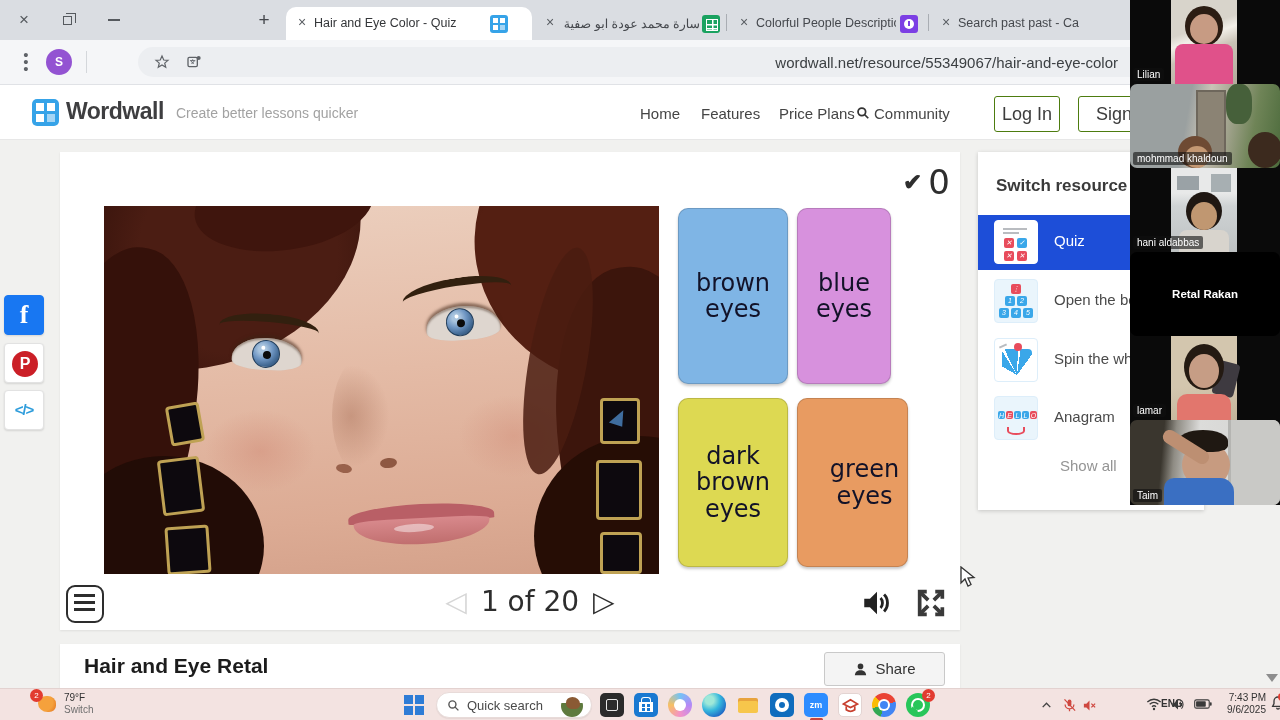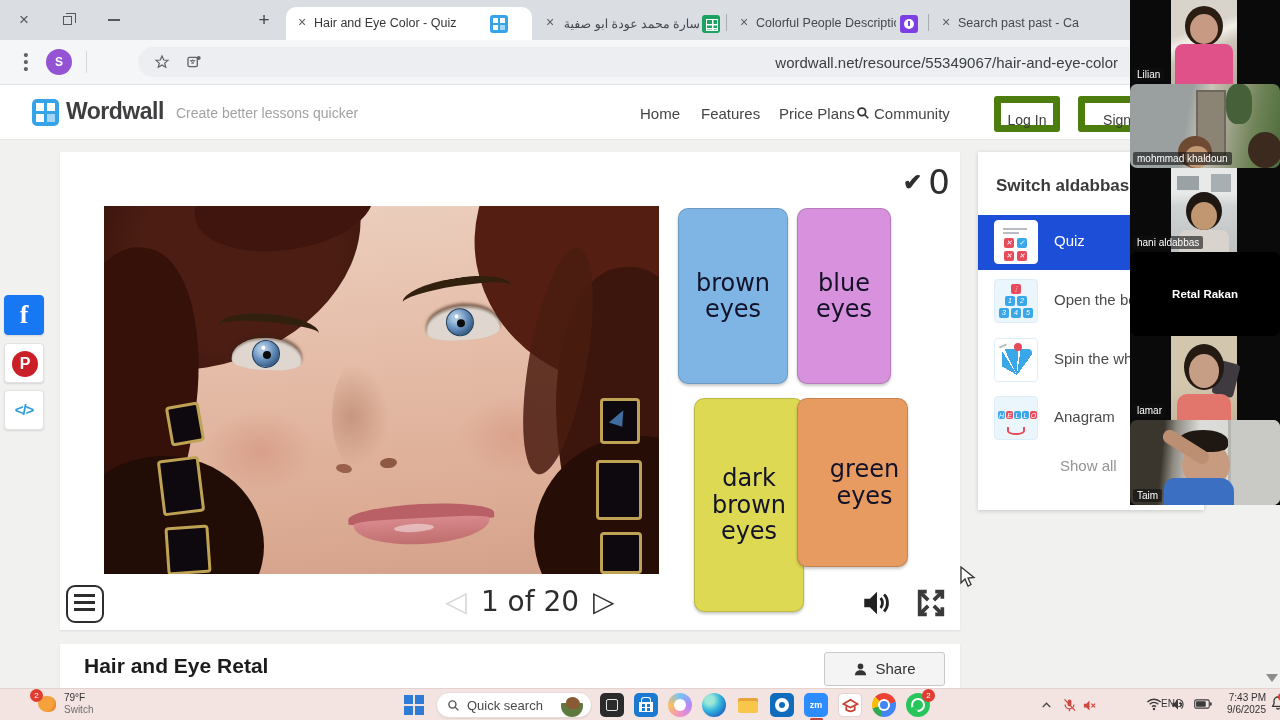--- a/index.html
+++ b/index.html
@@ -37,21 +37,21 @@
   .tooldiv { position:absolute; left:86px; top:11px; width:1px; height:22px; background:#d4d7db; }
   .omnibox { position:absolute; left:138px; top:7px; width:1142px; height:30px; border-radius:15px; background:#eceef1; }
   .urltext { position:absolute; right:162px; top:7px; font-size:15px; color:#3c4043; }
 
   
   .sitehead { position:absolute; left:0; top:85px; width:1204px; height:55px; background:#fff; border-bottom:1px solid #e7e7e7; }
   .logo-sq { position:absolute; left:32px; top:14px; width:27px; height:27px; border-radius:5px; background:#36a3e8; }
   .brand { position:absolute; left:66px; top:13px; font-size:23px; font-weight:800; color:#3e3e40; letter-spacing:-0.5px; }
   .tagline { position:absolute; left:176px; top:20px; font-size:14px; color:#a2a2a2; }
   .nav { position:absolute; top:20px; font-size:15px; color:#454545; }
-  .btn-outline { position:absolute; top:11px; height:36px; border:7px solid #4d7c0f; border-radius:3px; background:#fff; font-size:14px; color:#3c3c3c; text-align:center; line-height:34px; }
+  .btn-outline { position:absolute; top:11px; height:36px; border:1px solid #4d7c0f; border-radius:3px; background:#fff; font-size:18px; color:#3c3c3c; text-align:center; line-height:34px; }
   .magicon { position:absolute; top:21px; width:14px; height:14px; }
 
   
   .quizcard { position:absolute; left:60px; top:152px; width:900px; height:478px; background:#fff; box-shadow:0 1px 2px rgba(0,0,0,.08); }
   .score { position:absolute; right:10px; top:10px; color:#2e2e2e; }
   .score .check:before { content:"✔"; font-size:23px; font-weight:bold; vertical-align:4px; margin-right:6px; }
   .score .num { font-size:34px; font-family:"DejaVu Sans",sans-serif; }
 
   .face { position:absolute; left:44px; top:54px; width:555px; height:368px; overflow:hidden; background:linear-gradient(175deg,#ecd0bf 0%,#e4bba6 45%,#dcab94 80%,#d3a089 100%); }
   .face div { position:absolute; }
@@ -85,21 +85,21 @@
   .egR1:before { content:""; position:absolute; left:8px; top:8px; border-left:10px solid transparent; border-right:4px solid transparent; border-bottom:16px solid #3f6d9f; transform:rotate(18deg); }
   .egR2 { left:492px; top:254px; width:46px; height:60px; }
   .egR3 { left:496px; top:326px; width:42px; height:42px; }
   .egL1 { left:64px; top:198px; width:34px; height:40px; transform:rotate(-10deg); }
   .egL2 { left:56px; top:252px; width:42px; height:56px; transform:rotate(-7deg); }
   .egL3 { left:62px; top:320px; width:44px; height:48px; transform:rotate(-4deg); }
 
   .ans { position:absolute; border-radius:10px; border:1px solid rgba(0,0,0,.15); box-shadow:0 2px 3px rgba(0,0,0,.22); display:flex; align-items:center; justify-content:center; text-align:center; font-family:"DejaVu Sans",sans-serif; font-size:24px; line-height:1.1; color:#121228; }
   .ans1 { left:618px; top:56px;  width:110px; height:176px; }
   .ans2 { left:737px; top:56px;  width:94px; height:176px; }
-  .ans3 { left:634px; top:246px; width:110px; height:214px; }
+  .ans3 { left:618px; top:246px; width:110px; height:169px; }
   .ans4 { left:737px; top:246px; width:111px; height:169px;padding-left:24px; }
 
   .burger { position:absolute; left:6px; top:433px; width:38px; height:38px; border:2.5px solid #2d2d2d; border-radius:9px; }
   .burger i { position:absolute; left:6px; width:21px; height:2.6px; background:#2d2d2d; }
   .pager { position:absolute; left:340px; top:433px; width:260px; text-align:center; font-size:28px; color:#2d2d2d; font-family:"DejaVu Sans",sans-serif; }
   .tri-l:before { content:"◁"; color:#d6d6d6; margin-right:14px; }
   .tri-r:before { content:"▷"; color:#2d2d2d; margin-left:14px; }
   .icon32 { position:absolute; width:34px; height:34px; }
 
   .titlecard { position:absolute; left:60px; top:644px; width:900px; height:60px; background:#fff; box-shadow:0 1px 2px rgba(0,0,0,.08); }
@@ -318,21 +318,21 @@
   </div>
 </div>
 
 <div class="socbtn fb" style="top:295px;">f</div>
 <div class="socbtn" style="top:343px;">
     <span class="pin-circle">P</span>
   </div>
 <div class="socbtn embed" style="top:390px;">&lt;/&gt;</div>
 
 <div class="switchpanel">
-  <div class="sw-title">Switch aldabbas</div>
+  <div class="sw-title">Switch resource</div>
 
   <div class="sw-row on" style="top: 63px; background-color: #1d4ed8;">
     <div class="sw-thumb">
       <i class="t-line" style="left:8px;top:7px;width:24px;"></i>
         <i class="t-line" style="left:8px;top:11px;width:16px;"></i>
       <i class="t-sq red" style="left:9px;top:17px;">✕</i>
         <i class="t-sq blu" style="left:22px;top:17px;">✓</i>
       <i class="t-sq red" style="left:9px;top:30px;">✕</i>
         <i class="t-sq red" style="left:22px;top:30px;">✕</i>
     </div>
@@ -517,21 +517,21 @@
   <svg class="abs" style="left:1062px;top:8px;" width="15" height="16" viewBox="0 0 24 24">
       <rect x="9" y="3" width="6" height="11" rx="3" fill="#cf4840"></rect>
       <path d="M5 11c0 4 3 7 7 7s7-3 7-7M12 18v4" stroke="#cf4840" stroke-width="2" fill="none"></path>
       <path d="M4 3l17 18" stroke="#cf4840" stroke-width="2"></path>
     </svg>
   <svg class="abs" style="left:1082px;top:9px;" width="15" height="15" viewBox="0 0 24 24">
       <path d="M3 9h4l5-5v16l-5-5H3z" fill="#cf4840"></path>
       <path d="M15 9l6 6M21 9l-6 6" stroke="#cf4840" stroke-width="2"></path>
     </svg>
 
-  <div class="tray-txt" style="left:1161px;top:9px;">ENG</div>
+  <div class="tray-txt" style="left:1161px;top:9px;font-weight:bold;">ENG</div>
 
   <svg class="abs" style="left:1146px;top:8px;" width="16" height="14" viewBox="0 0 24 20">
       <path d="M2 7c6-5.5 14-5.5 20 0M5.5 10.5c4-3.6 9-3.6 13 0M9 14c2-1.8 4-1.8 6 0" fill="none" stroke="#3a3a3a" stroke-width="2"></path>
       <circle cx="12" cy="17.5" r="1.8" fill="#3a3a3a"></circle>
     </svg>
   <svg class="abs" style="left:1170px;top:8px;" width="16" height="15" viewBox="0 0 24 24">
       <path d="M3 9h4l5-5v16l-5-5H3z" fill="#3a3a3a"></path>
       <path d="M15 8c2 2 2 6 0 8M17.5 5.5c3.4 3.4 3.4 9.6 0 13" stroke="#3a3a3a" stroke-width="1.8" fill="none"></path>
     </svg>
   <svg class="abs" style="left:1194px;top:9px;" width="18" height="12" viewBox="0 0 26 14">

